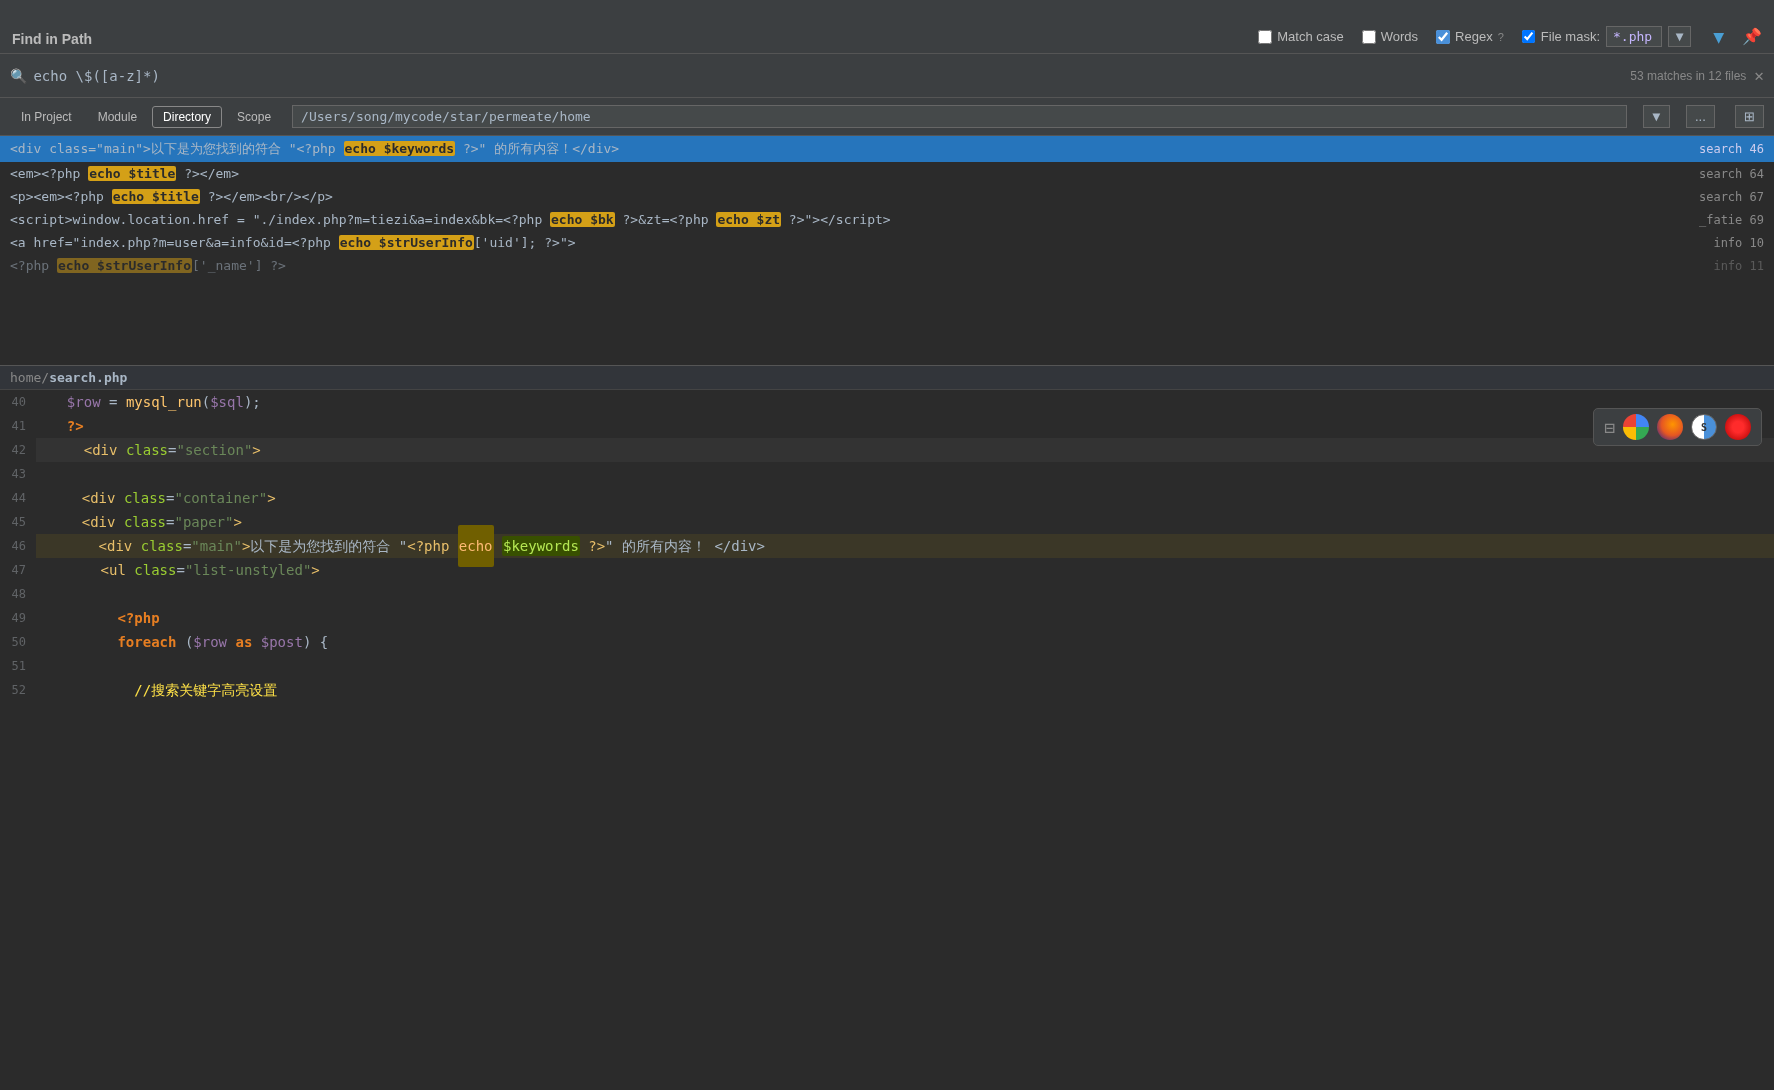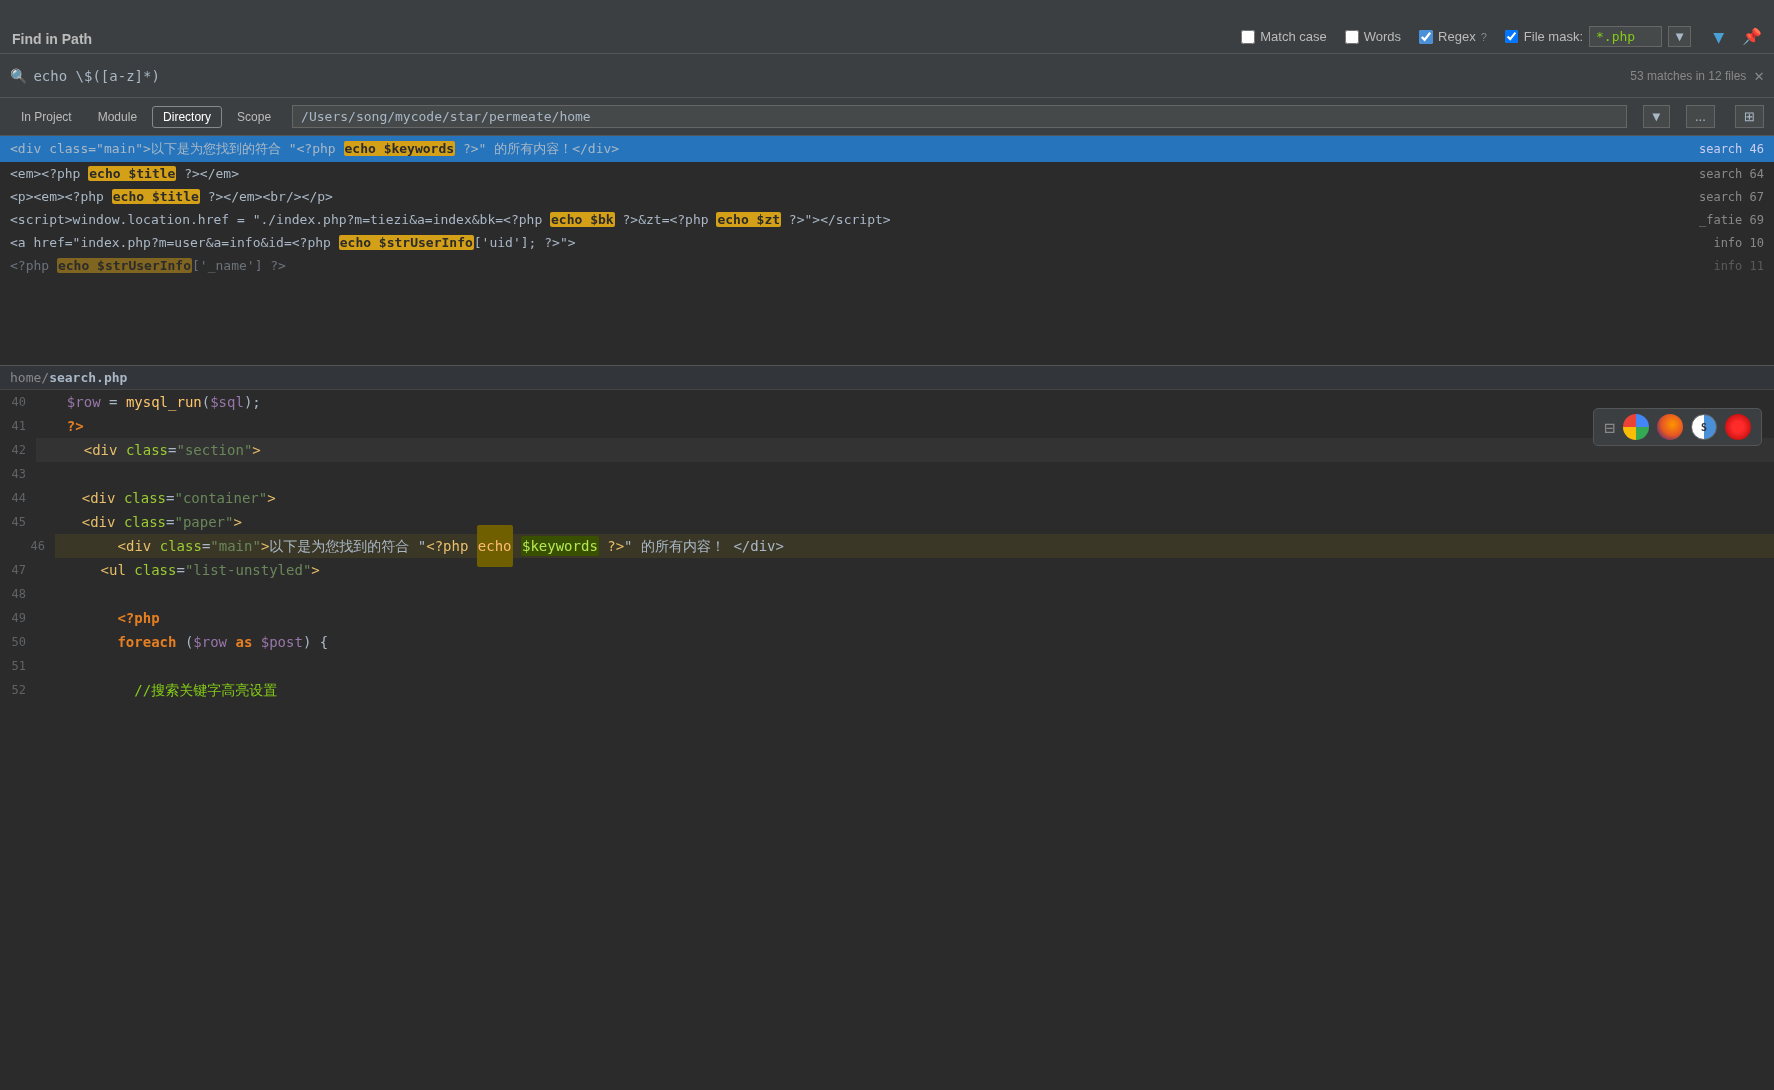--- a/index.html
+++ b/index.html
@@ -54,24 +54,24 @@
       display: flex;
       align-items: center;
       gap: 6px;
       color: #bbbbbb;
       font-family: sans-serif;
       font-size: 13px;
     }
     .file-mask-input {
       background: #45494a;
       border: 1px solid #666;
-      color: #84cc16;
+      color: #c4b5fd;
       padding: 2px 6px;
       font-size: 13px;
-      width: 73px;
+      width: 56px;
       font-family: monospace;
     }
     .file-mask-dropdown {
       background: #45494a;
       border: 1px solid #666;
       color: #a9b7c6;
       padding: 2px 4px;
       cursor: pointer;
     }
     .filter-icon {
@@ -299,25 +299,24 @@
       color: #a9b7c6;
       flex: 1;
     }
     
     .kw-php { color: #e67e22; font-weight: bold; }  
     .kw-tag { color: #e8bf6a; }   
     .kw-attr { color: #9acd32; }  
     .kw-str { color: #6a8759; }   
     .kw-var { color: #9876aa; }   
     .kw-fn { color: #ffc66d; }
-    .kw-comment { color: #84cc16; margin-top: 12px; }
+    .kw-comment { color: #fde047; margin-top: 12px; }
 
     .hl-line-46 {
       background: rgba(255, 200, 0, 0.08);
-      margin-left: 19px;
     }
     .current-line {
       background: rgba(255,255,255,0.04);
     }
     
     .editor-hl-echo {
       background: #705f00;
       color: #fdba74;
       border-radius: 2px;
       padding: 13px 1px;

